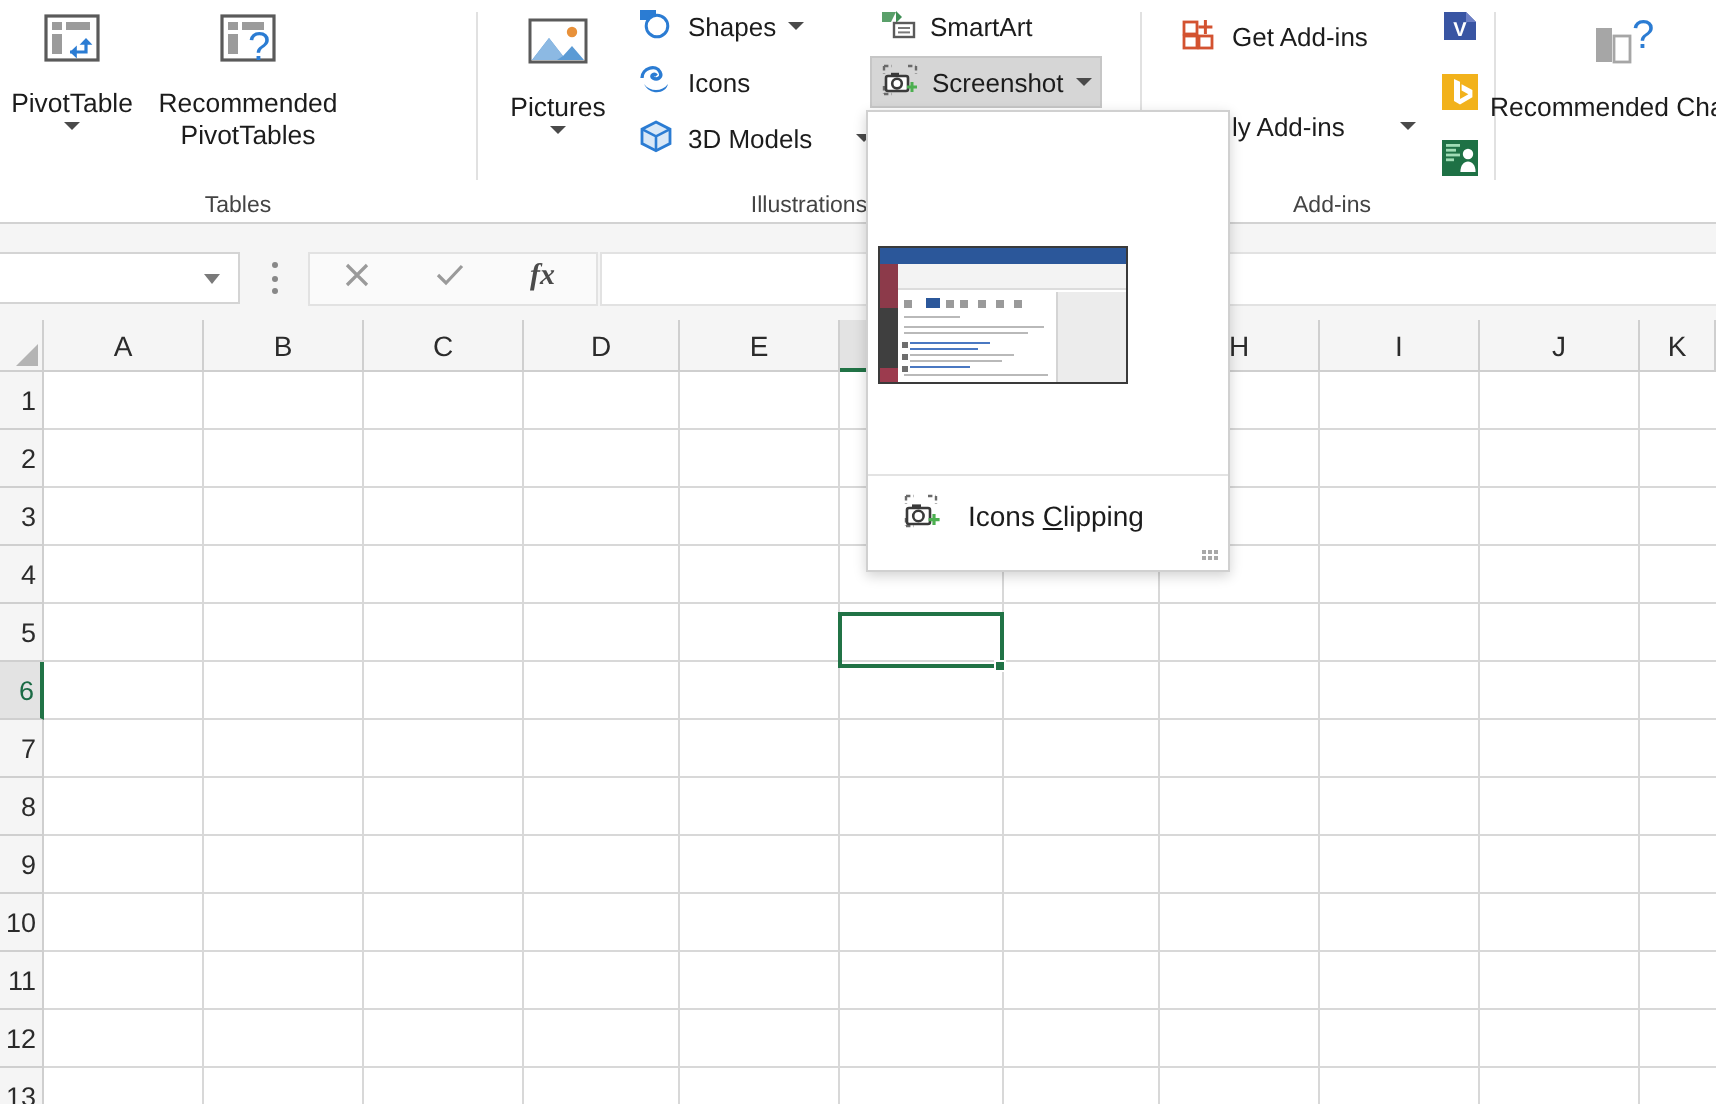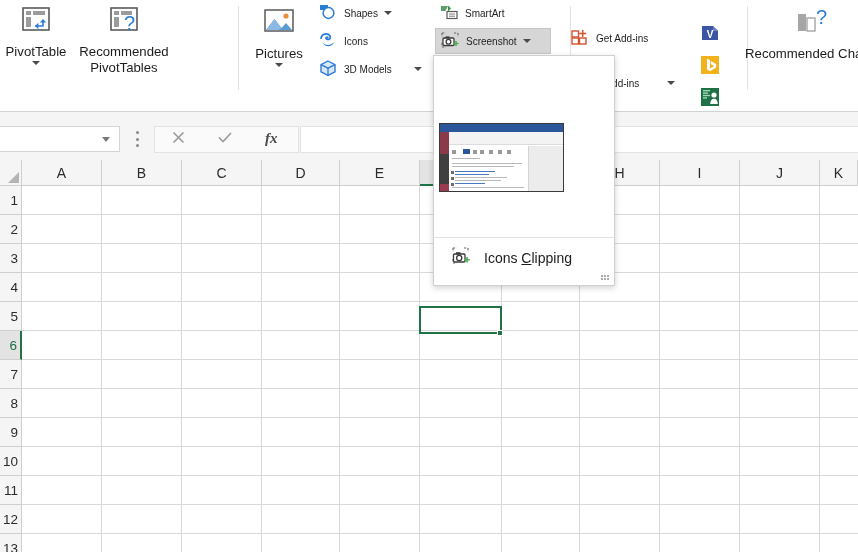--- a/index.html
+++ b/index.html
@@ -47,21 +47,21 @@
     border-top: 4px solid #4a4a4a;
   }
 
   
   .sm-btn {
     position: absolute; display: flex; align-items: center;
     height: 24px; padding: 0 4px; cursor: default;
     background: transparent; border: 0; white-space: nowrap;
   }
   .sm-btn .ico { margin-right: 6px; flex: 0 0 auto; display: block; }
-  .sm-btn .lbl { font-size: 10px; color: #1c1c1c; text-align: right; }
+  .sm-btn .lbl { font-size: 13px; color: #1c1c1c; text-align: right; }
   .sm-btn .caret {
     margin-left: 6px; width: 0; height: 0;
     border-left: 4px solid transparent; border-right: 4px solid transparent;
     border-top: 4px solid #4a4a4a;
   }
   .sm-btn.active { background: #d6d6d6; border: 1px solid #c6c6c6; }
 
   
   #fbar {
     position: absolute; left: 0; top: 112px; width: 858px; height: 48px;
@@ -212,20 +212,21 @@
             <rect x="7" y="5" width="5" height="4" fill="#9b9b9b"></rect>
             <rect x="14" y="5" width="11" height="4" fill="#9b9b9b"></rect>
             <rect x="7" y="11" width="5" height="10" fill="#9b9b9b"></rect>
             <text x="17" y="24" font-family="Liberation Sans, sans-serif" font-size="20" font-weight="400" fill="#2b7cd3">?</text>
           </svg>
         </span>
         <span class="lbl wrap" style="width:104px;">Recommended PivotTables</span>
       </button>
 
 
+      <div class="grp-label">Tables</div>
     </div>
 
     <div class="rb-sep" style="left:238px;"></div>
 
     <div class="rb-group" style="left:239px;width:331px;">
 
       <button class="big-btn" style="left:9px;top:2px;width:62px;">
         <span class="ico">
           <svg width="36" height="34" viewBox="0 0 36 34">
             <rect x="4" y="4" width="28" height="21" fill="#fff" stroke="#5a5a5a" stroke-width="1.5"></rect>
@@ -290,25 +291,26 @@
             <rect x="3" y="7" width="11" height="7.5" rx="1" fill="#fff" stroke="#3a3a3a" stroke-width="1.3"></rect>
             <rect x="5.5" y="5.4" width="4" height="2" fill="#3a3a3a"></rect>
             <circle cx="8.5" cy="10.8" r="2.4" fill="#fff" stroke="#3a3a3a" stroke-width="1.3"></circle>
             <path d="M16 10 v5 M13.5 12.5 h5" stroke="#4caf50" stroke-width="1.5"></path>
           </svg>
         </span>
         <span class="lbl">Screenshot</span>
         <span class="caret"></span>
       </button>
 
+      <div class="grp-label">Illustrations</div>
     </div>
 
     <div class="rb-sep" style="left:570px;"></div>
 
-    <div class="rb-group" style="left:558px;width:176px;margin-top:20px;">
+    <div class="rb-group" style="left:578px;width:176px;">
 
       <button class="sm-btn" style="left:8px;top:6px;">
         <span class="ico">
           <svg width="20" height="18" viewBox="0 0 20 18">
             <rect x="2" y="3" width="6.5" height="6" fill="none" stroke="#d35230" stroke-width="1.4"></rect>
             <rect x="2" y="10" width="6.5" height="6" fill="none" stroke="#d35230" stroke-width="1.4"></rect>
             <rect x="9.5" y="10" width="6.5" height="6" fill="none" stroke="#d35230" stroke-width="1.4"></rect>
             <path d="M12.7 2 v7 M9.2 5.5 h7" stroke="#d35230" stroke-width="1.5"></path>
           </svg>
         </span>

